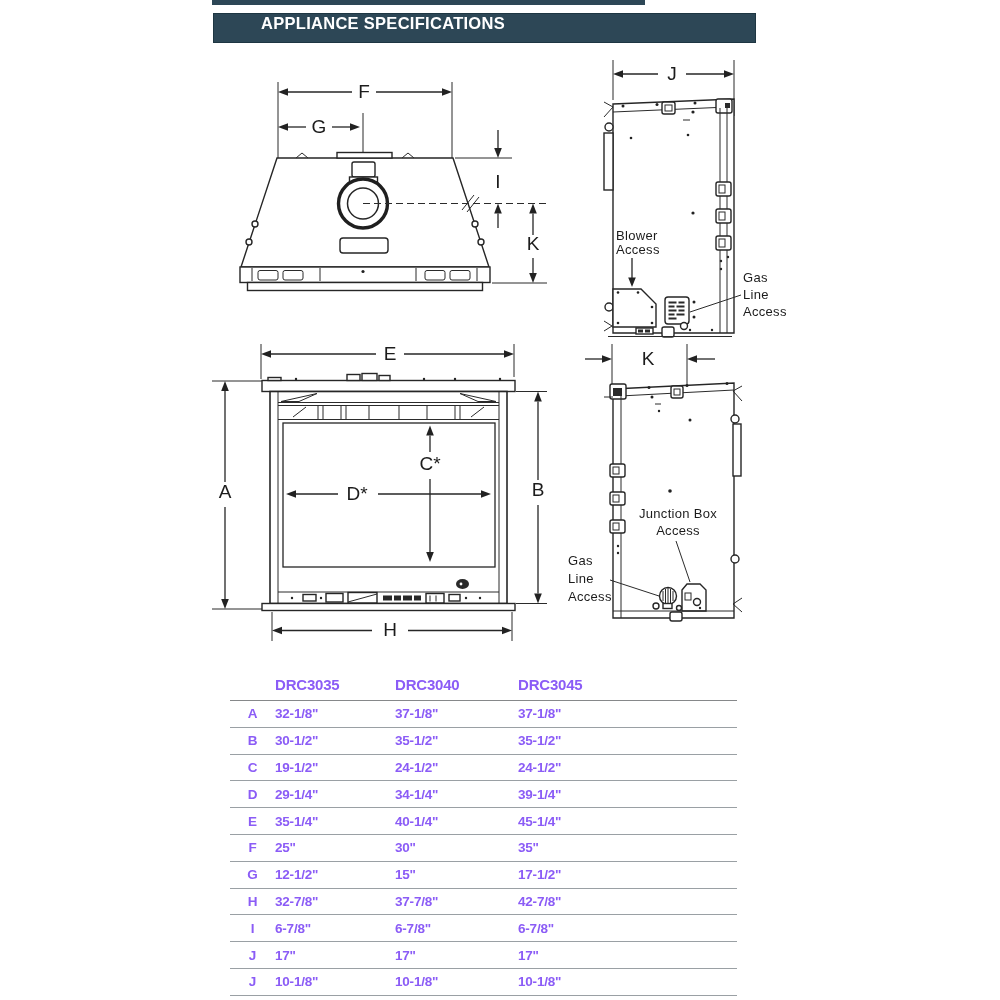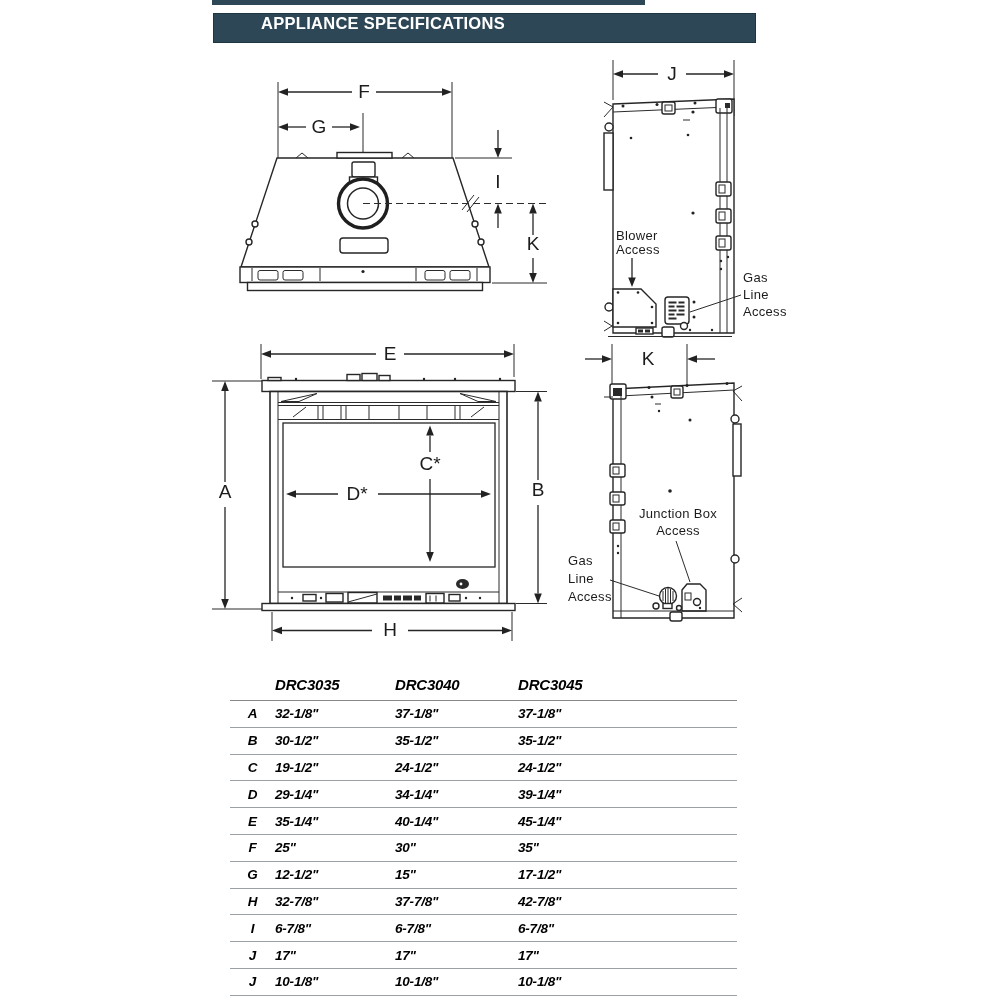--- a/index.html
+++ b/index.html
@@ -13,21 +13,21 @@
   svg.diagram{position:absolute;left:0;top:0;}
   svg.diagram text{fill:#1c1c1c;}
   .dimlbl{font-size:19px;font-family:"Liberation Sans",sans-serif;}
   .note{font-size:13px;letter-spacing:.3px;font-family:"Liberation Sans",sans-serif;}
   .ln{stroke:#262626;stroke-width:1.3;fill:none;}
   .lnthin{stroke:#2b2b2b;stroke-width:1;fill:none;}
   .shape{stroke:#262626;stroke-width:1.4;fill:#ffffff;}
   .arr{fill:#222222;stroke:none;}
   .dot{fill:#222222;stroke:none;}
   .dark{fill:#2a2a2a;stroke:none;}
-  .spec-table{position:absolute;left:230px;top:669px;width:507px;color:#000000;font-style:italic;}
+  .spec-table{position:absolute;left:230px;top:669px;width:507px;color:#8b5cf6;}
   .thead{display:grid;grid-template-columns:45px 120px 123px 1fr;height:31px;
         border-bottom:1.4px solid #86888a;align-items:center;font-size:15px;font-weight:bold;letter-spacing:-.2px;}
   .trow{display:grid;grid-template-columns:45px 120px 123px 1fr;height:25.8px;
         border-bottom:1px solid #9aa0a4;align-items:center;font-size:13.5px;font-weight:bold;letter-spacing:-.2px;}
   .rl{text-align:center;}
 </style>
 </head>
 <body>
 
 <div class="page">

